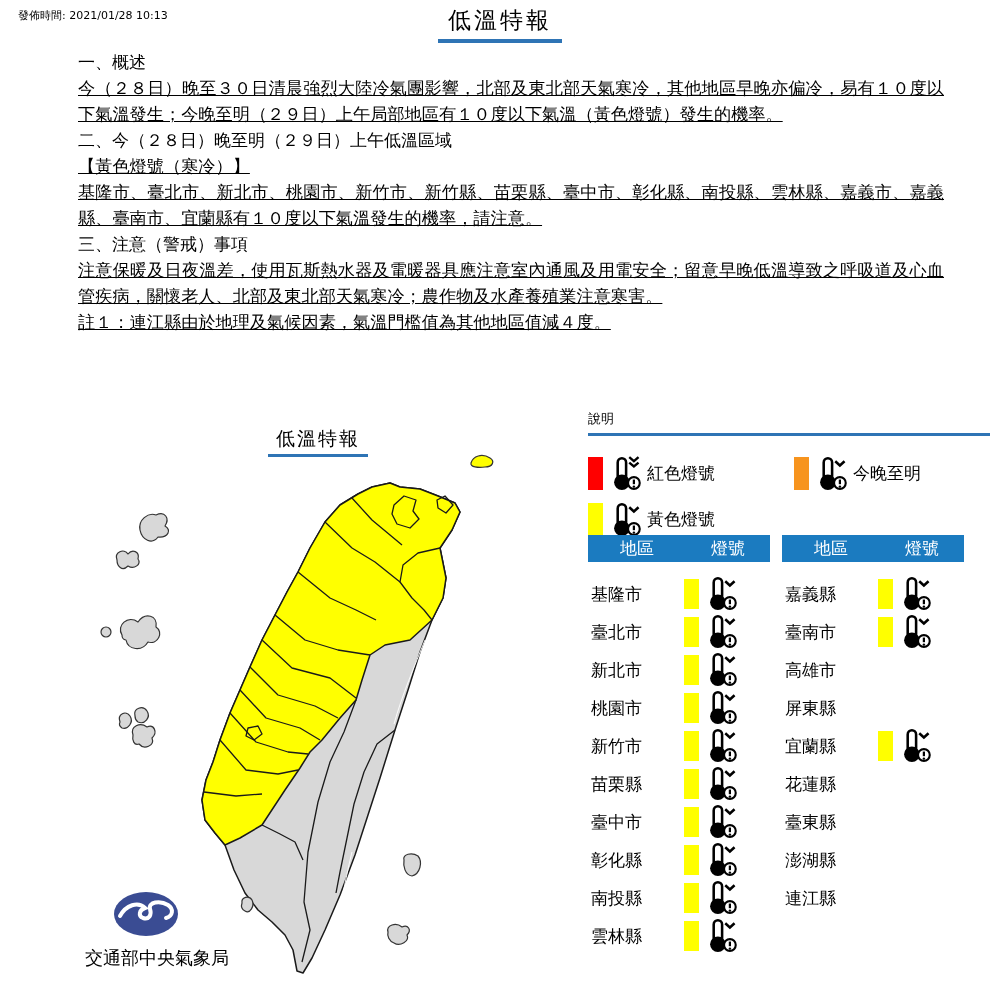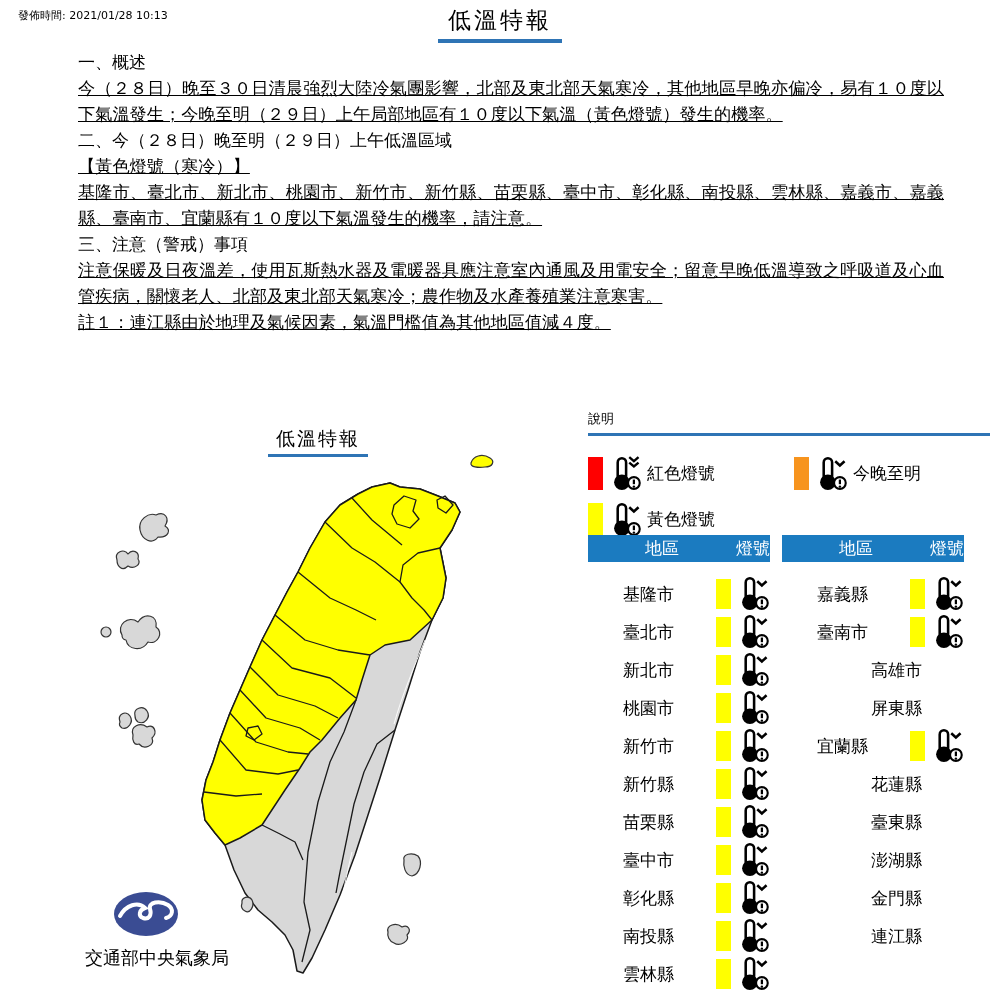--- a/index.html
+++ b/index.html
@@ -49,23 +49,23 @@
   .thermo { width:36px; height:36px; flex:0 0 36px; margin-left:3px; }
 
   
   .ctable { position:absolute; top:535px; width:182px; }
   #table-left  { left:588px; }
   #table-right { left:782px; }
   .thead {
     display:flex; height:27px; align-items:center;
     background:var(--header-blue,#1B7BC0); color:#fff; font-size:17px;
   }
-  .thead span { flex:1; text-align:right;padding-left:32px; }
+  .thead span { flex:1; text-align:left;padding-left:32px; }
   .rows { margin-top:13px; }
-  .trow { display:flex; align-items:center; height:38px;justify-content:flex-end; }
+  .trow { display:flex; align-items:center; height:38px; }
   .tname { width:96px; padding-left:3px; font-size:17px; }
   .tsig  { display:flex; align-items:center; }
   .tswatch { width:15px; height:30px; }
 </style>
 </head>
 <body>
 
 <svg width="0" height="0" style="position:absolute" aria-hidden="true">
   <symbol id="ic-thermo" viewBox="0 0 24 24">
     <rect x="7.8" y="1.5" width="5.6" height="14.5" rx="2.8" fill="#fff" stroke="#000" stroke-width="1.7"></rect>
@@ -226,29 +226,20 @@
       <div class="trow">
         <span class="tname">新竹市</span>
         <span class="tsig">
           <span class="tswatch" style="background: rgb(255, 255, 0);"></span>
           <svg viewBox="0 0 24 24" class="thermo">
             <use href="#ic-thermo"></use>
           </svg>
         </span>
       </div>
       <div class="trow">
-        <span class="tname">新竹縣</span>
-        <span class="tsig">
-          <span class="tswatch" style="background: rgb(255, 255, 0);"></span>
-          <svg viewBox="0 0 24 24" class="thermo">
-            <use href="#ic-thermo"></use>
-          </svg>
-        </span>
-      </div>
-      <div class="trow">
         <span class="tname">苗栗縣</span>
         <span class="tsig">
           <span class="tswatch" style="background: rgb(255, 255, 0);"></span>
           <svg viewBox="0 0 24 24" class="thermo">
             <use href="#ic-thermo"></use>
           </svg>
         </span>
       </div>
       <div class="trow">
         <span class="tname">臺中市</span>
@@ -336,21 +327,17 @@
       </div>
       <div class="trow">
         <span class="tname">臺東縣</span>
         <span class="tsig"></span>
       </div>
       <div class="trow">
         <span class="tname">澎湖縣</span>
         <span class="tsig"></span>
       </div>
       <div class="trow">
-        <span class="tname">金門縣</span>
-        <span class="tsig"></span>
-      </div>
-      <div class="trow">
         <span class="tname">連江縣</span>
         <span class="tsig"></span>
       </div>
     </div>
 </div>
 
 </body></html>

